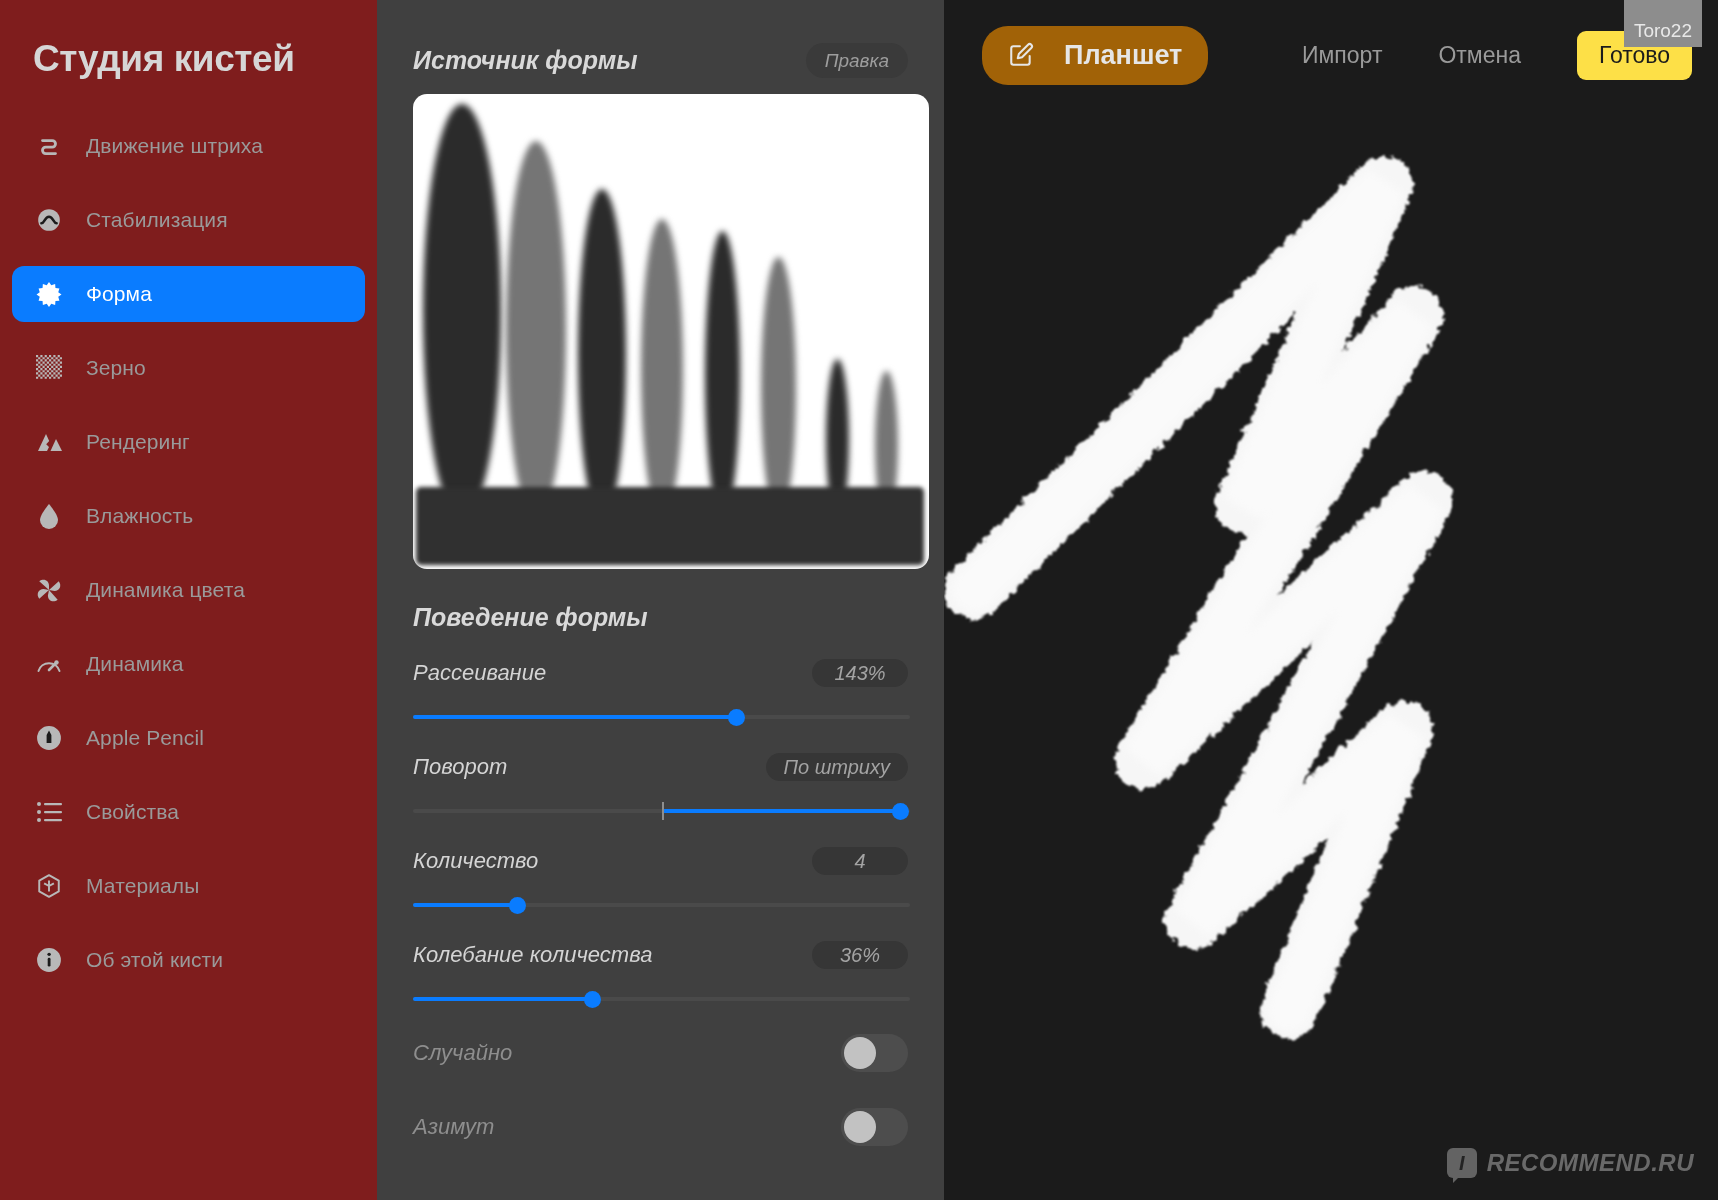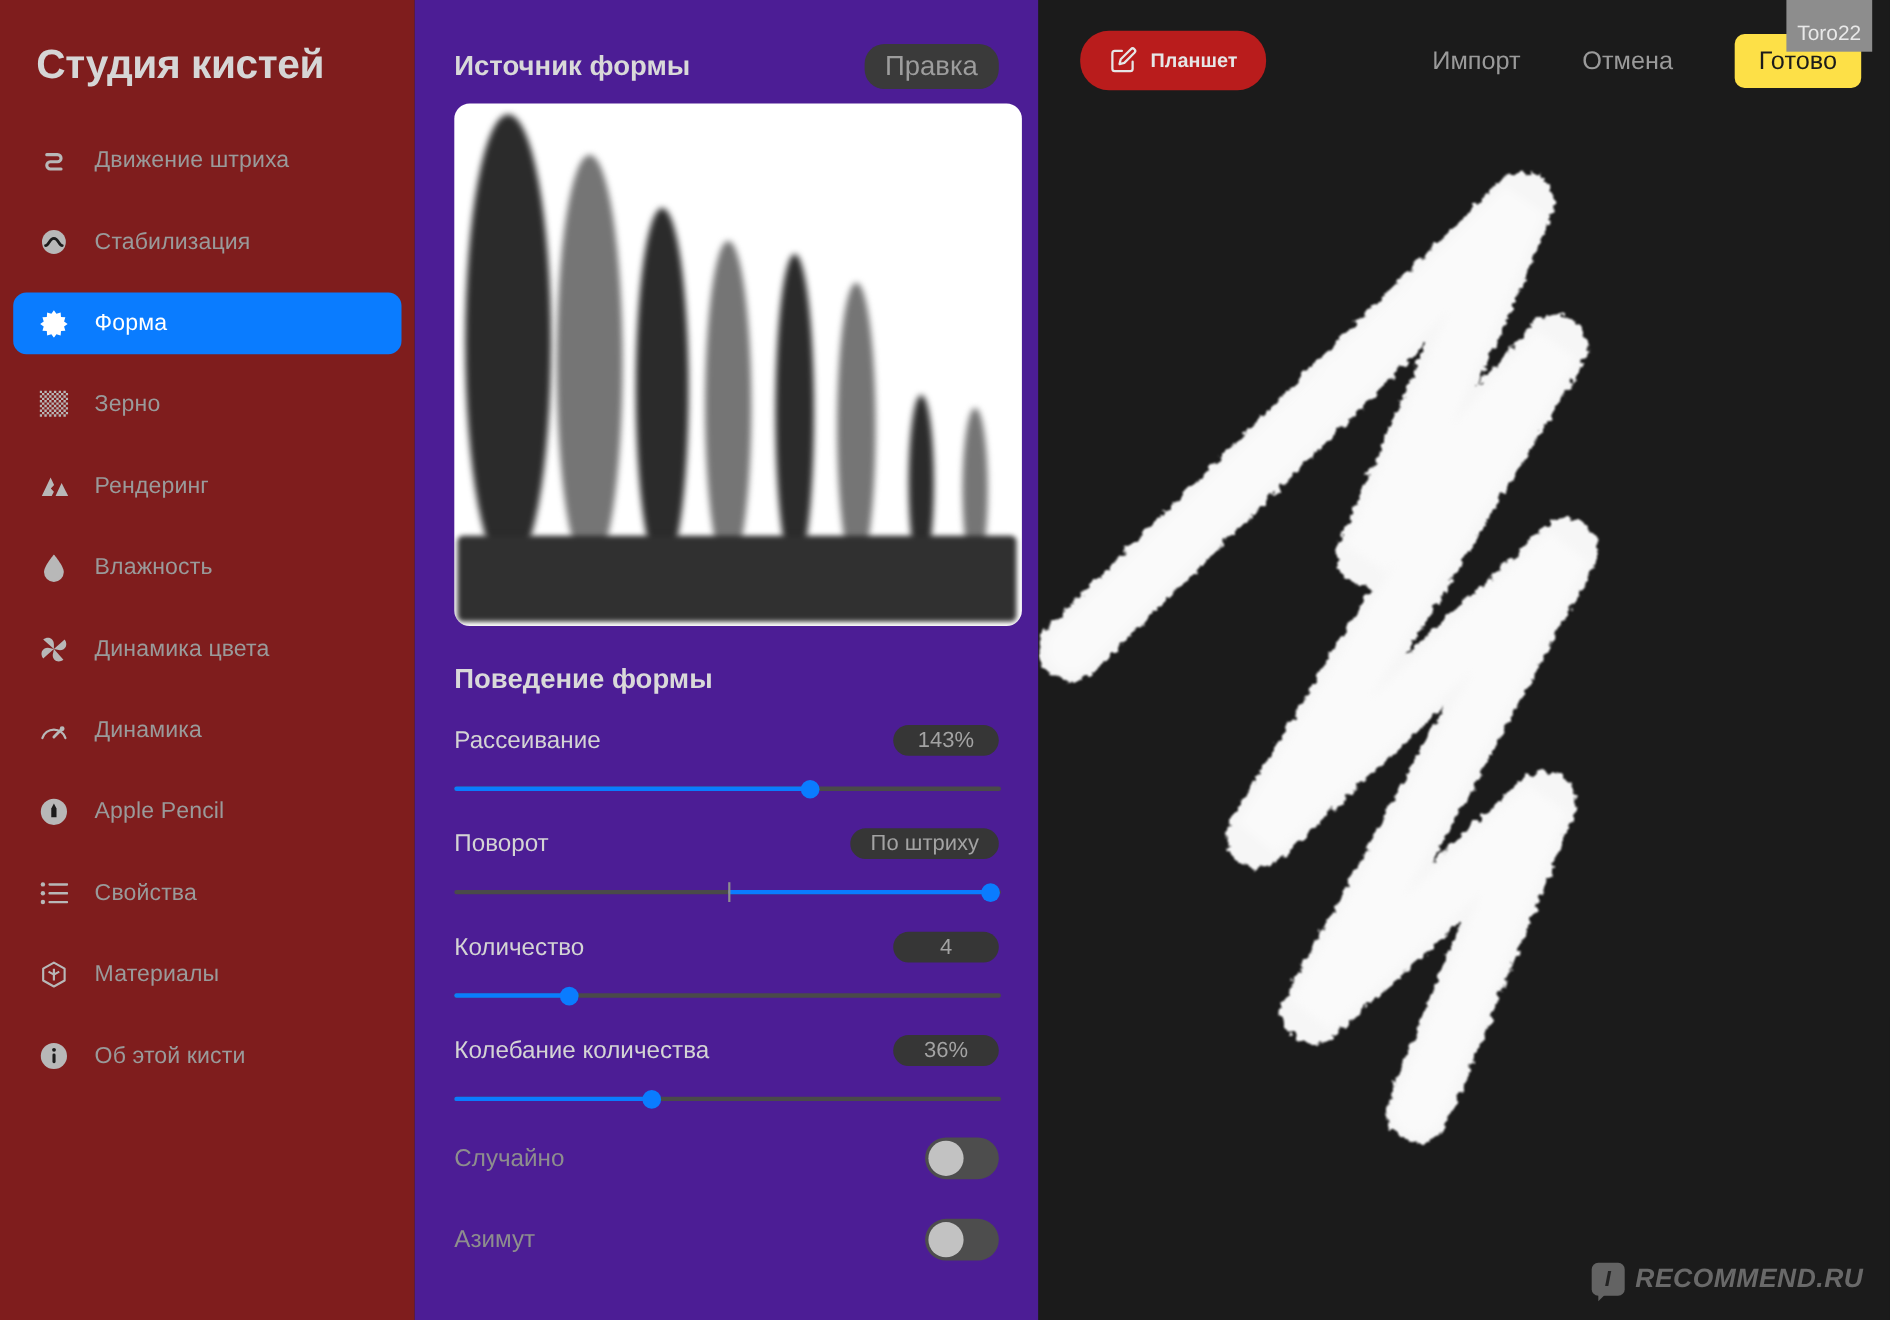--- a/index.html
+++ b/index.html
@@ -76,42 +76,43 @@
     color: #9a9a9a;
     letter-spacing: 0.1px;
   }
   .nav-item.active .nav-label { color: #ffffff; }
 
   
   .panel {
     width: 567px;
     flex: 0 0 567px;
     height: 100%;
-    background: #4c1d95;
+    background: #404040;
     position: relative;
     overflow: hidden;
     padding: 0 36px;
+    font-style: italic;
   }
 
   .panel-head {
     display: flex;
     align-items: center;
     justify-content: space-between;
     padding-top: 48px;
     height: 72px;
   }
   .panel-title {
     font-size: 25px;
     font-weight: bold;
     color: #d9d9d9;
   }
   .edit-chip {
     background: #3a3a3a;
     color: #9d9d9d;
-    font-size: 25px;
+    font-size: 19px;
     border-radius: 18px;
     padding: 8px 19px;
     cursor: pointer;
     line-height: 1;
   }
 
   
   .shape-preview {
     margin-top: 22px;
     width: 516px;
@@ -256,26 +257,26 @@
   }
   .topbar {
     display: flex;
     align-items: center;
     height: 110px;
     padding: 0 26px 0 38px;
   }
   .tablet-btn {
     display: flex;
     align-items: center;
-    gap: 12px;
-    background: #b91c1c;
+    gap: 30px;
+    background: #a16207;
     border-radius: 26px;
     padding: 14px 26px;
     color: #e6e6e6;
-    font-size: 18px;
+    font-size: 27px;
     font-weight: bold;
     cursor: pointer;
   }
   .tablet-btn svg { display: block; }
   .topbar-spacer { flex: 1; }
   .top-link {
     color: #9a9a9a;
     font-size: 23px;
     margin-right: 56px;
     cursor: pointer;

